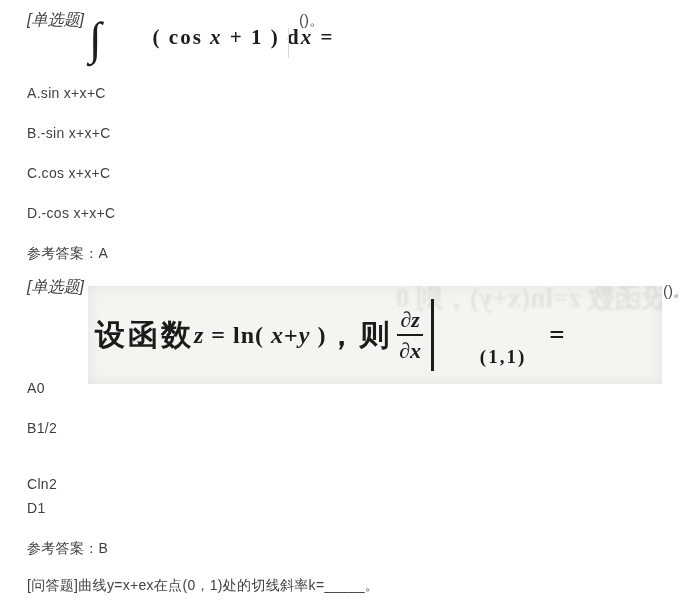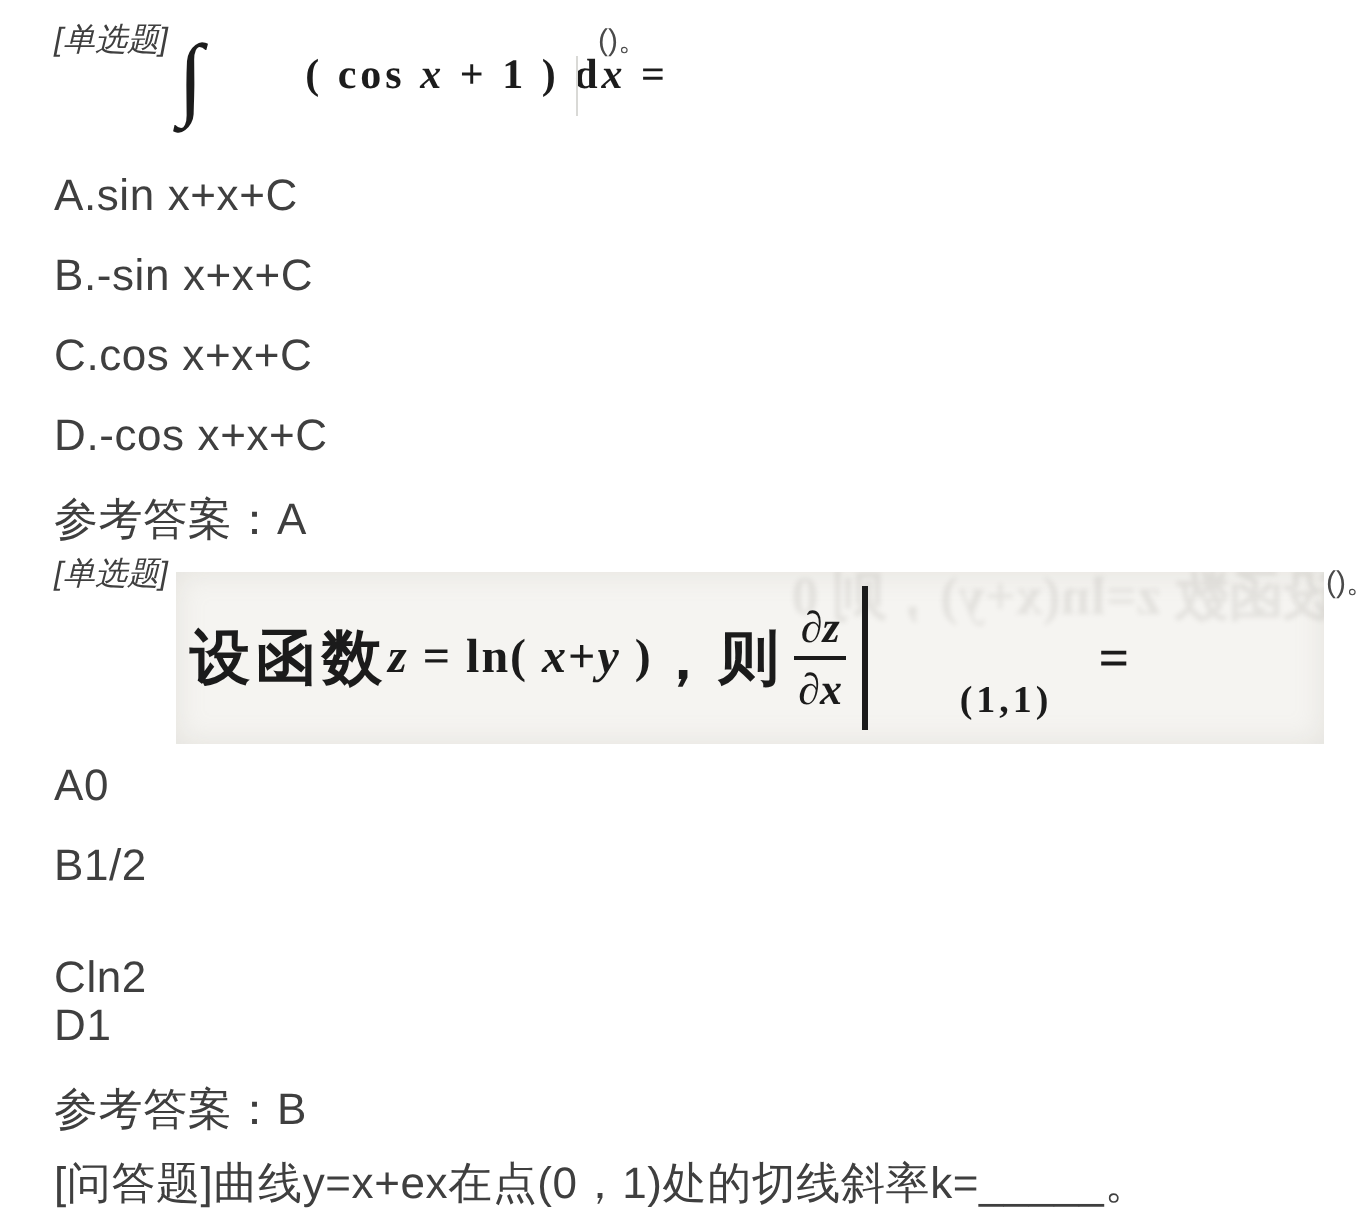--- a/index.html
+++ b/index.html
@@ -7,38 +7,38 @@
   .page {
     position:relative;
     width:684px; height:608px;
     background:#ffffff;
     overflow:hidden;
     font-family:"Liberation Sans", sans-serif;
     color:#3f3f3f;
   }
   .abs { position:absolute; }
   .tag   { left:27px; font-size:16px; color:#3f3f3f; white-space:nowrap;font-style:italic; }
-  .bodyline { left:27px; font-size:22px; color:#3f3f3f; white-space:nowrap; letter-spacing:0.3px; }
+  .bodyline { left:27px; font-size:14px; color:#3f3f3f; white-space:nowrap; letter-spacing:0.3px; }
   .suffix { font-size:15px; color:#4a4a4a; white-space:nowrap; }
 
   
   .formula1 {
     left:89px; top:12px; height:50px;
     display:flex; align-items:center;
     font-family:"Liberation Serif", "DejaVu Serif", serif;
     color:#1c1c1c;
   }
   .int-sign { font-size:46px; line-height:46px; font-weight:400; margin-right:3px; transform:translateY(2px); }
   .f1-body  { font-size:21px; font-weight:700; letter-spacing:2px; white-space:nowrap;margin-left:48px; }
   .it { font-style:italic; }
   .f1-edge { left:288px; top:28px; width:1px; height:30px; background:#d9d9d6; }
 
   
   .formula2 {
-    left:88px; top:286px; width:574px; height:86px;
+    left:88px; top:286px; width:574px; height:98px;
     background:#f5f4f1;
     box-shadow:inset 0 0 14px rgba(180,175,165,0.25);
     display:flex; align-items:center;
     padding-left:7px;
     font-family:"Liberation Serif", "DejaVu Serif", serif;
     color:#1b1b1b;
     overflow:hidden;
   }
   .ghost {
     position:absolute; left:20px; top:-6px; width:560px;

